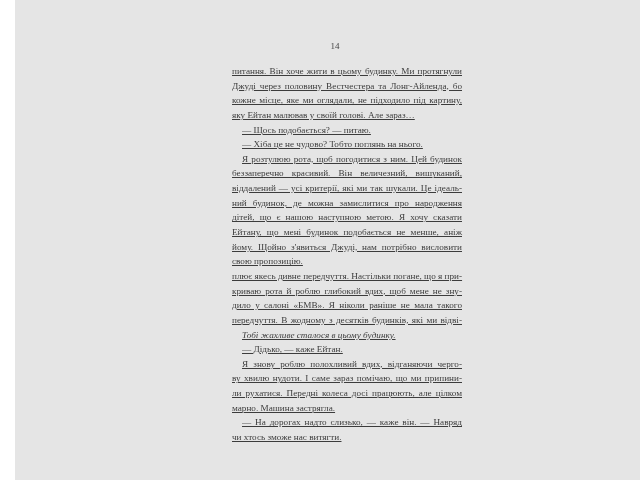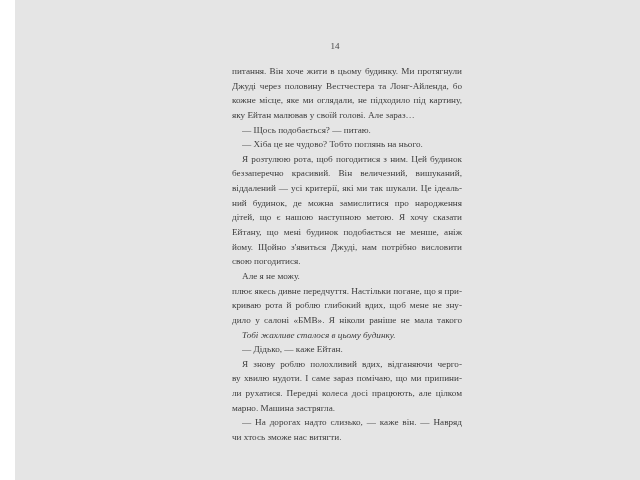--- a/index.html
+++ b/index.html
@@ -42,20 +42,21 @@
       line-height: 14.65px;
       color: #3c3c3c;
     }
     .line {
       display: block;
       white-space: nowrap;
       text-align: justify;
       text-align-last: justify;
       height: 14.65px;
       overflow: visible;
+      text-decoration: underline;
     }
     .line.last {
       text-align-last: left;
     }
     .line.indent {
       padding-left: 10px;
     }
     .line.italic {
       font-style: italic;
     }
@@ -72,25 +73,25 @@
       <span class="line last">яку Ейтан малював у своїй голові. Але зараз…</span>
       <span class="line indent last">— Щось подобається? — питаю.</span>
       <span class="line indent last">— Хіба це не чудово? Тобто поглянь на нього.</span>
       <span class="line indent">Я розтулюю рота, щоб погодитися з ним. Цей будинок</span>
       <span class="line">беззаперечно красивий. Він величезний, вишуканий,</span>
       <span class="line">віддалений — усі критерії, які ми так шукали. Це ідеаль-</span>
       <span class="line">ний будинок, де можна замислитися про народження</span>
       <span class="line">дітей, що є нашою наступною метою. Я хочу сказати</span>
       <span class="line">Ейтану, що мені будинок подобається не менше, аніж</span>
       <span class="line">йому. Щойно з'явиться Джуді, нам потрібно висловити</span>
-      <span class="line last">свою погодитися.</span>
-      <span class="line indent last">Але я не можу.</span>
+      <span class="line last">свою пропозицію.</span>
       <span class="line">плює якесь дивне передчуття. Настільки погане, що я при-</span>
       <span class="line">криваю рота й роблю глибокий вдих, щоб мене не зну-</span>
       <span class="line">дило у салоні «БМВ». Я ніколи раніше не мала такого</span>
+      <span class="line">передчуття. В жодному з десятків будинків, які ми відві-</span>
       <span class="line indent last italic">Тобі жахливе сталося в цьому будинку.</span>
       <span class="line indent last">— Дідько, — каже Ейтан.</span>
       <span class="line indent">Я знову роблю полохливий вдих, відганяючи черго-</span>
       <span class="line">ву хвилю нудоти. І саме зараз помічаю, що ми припини-</span>
       <span class="line">ли рухатися. Передні колеса досі працюють, але цілком</span>
       <span class="line last">марно. Машина застрягла.</span>
       <span class="line indent">— На дорогах надто слизько, — каже він. — Навряд</span>
       <span class="line last">чи хтось зможе нас витягти.</span>
     </div>
 </div>

